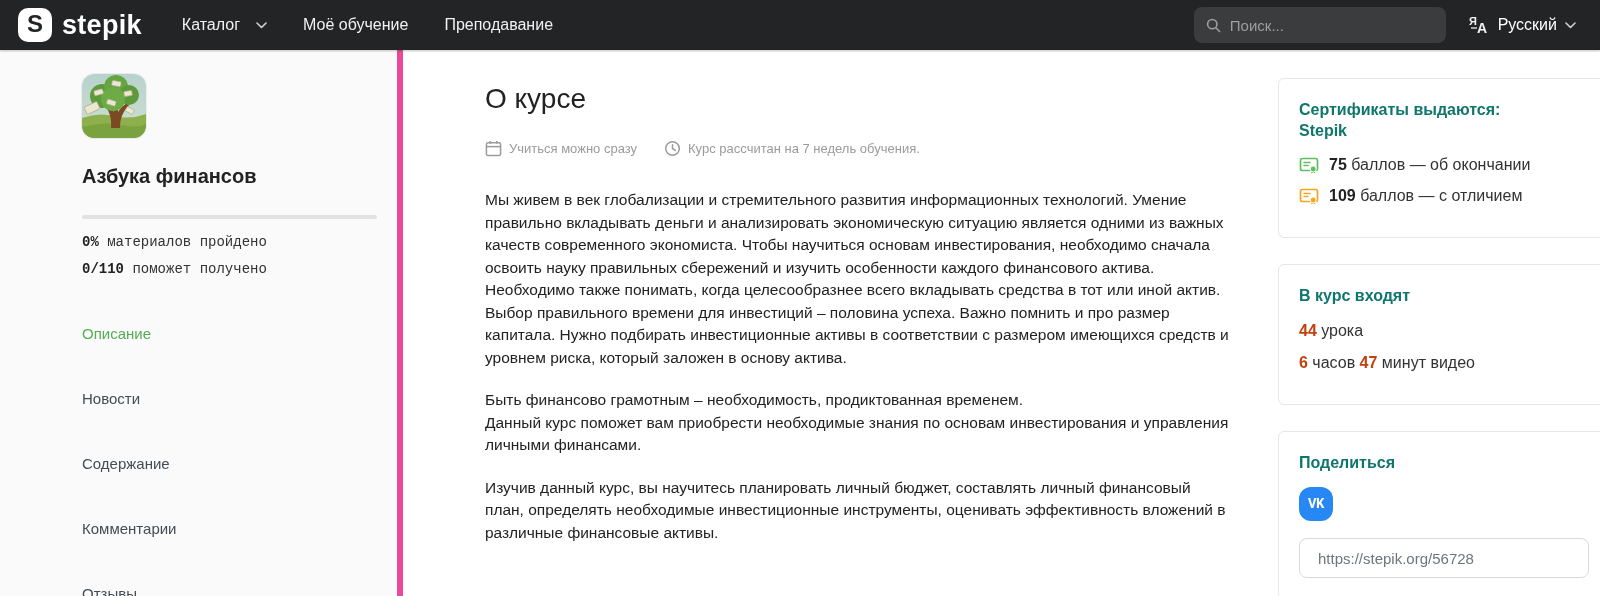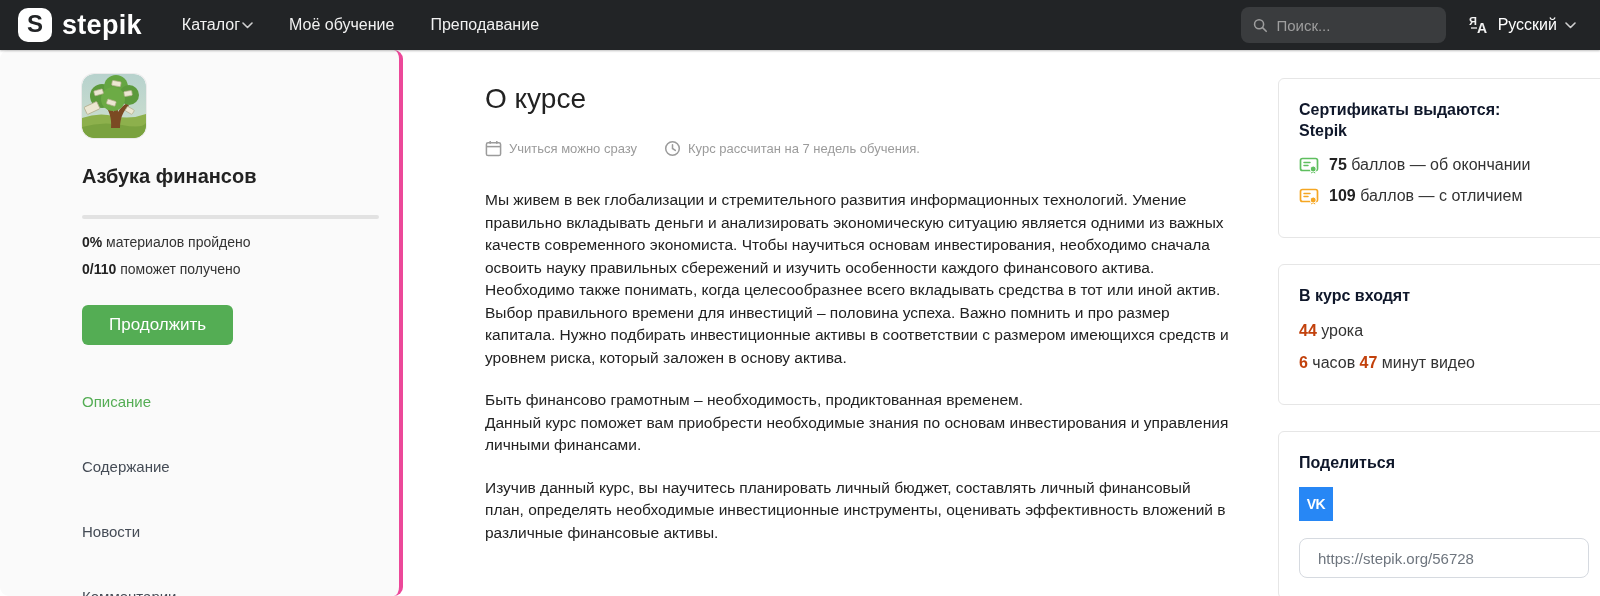--- a/index.html
+++ b/index.html
@@ -9,40 +9,40 @@
   
   .navbar { height:50px; background:#222426; display:flex; align-items:center;
     padding:0 24px 0 18px; box-shadow:0 1px 2px rgba(0,0,0,.25); position:relative; z-index:5; }
   .brand { display:flex; align-items:center; gap:10px; margin-right:40px; cursor:pointer; }
   .brand-icon { width:34px; height:34px; background:#fff; border-radius:10px;
     display:flex; align-items:center; justify-content:center; }
   .brand-icon span { color:#222426; font-size:24px; font-weight:700; line-height:1;
     transform:translateY(-1px); }
   .brand-name { color:#fff; font-size:27px; font-weight:600; letter-spacing:.3px; }
   .nav-item { color:#f1f1f1; font-size:16px; margin-right:36px; display:flex;
-    align-items:center; gap:2px; cursor:pointer; white-space:nowrap; }
-  .search-box { margin-left:auto; width:205px; height:36px; background:#3a3c3e;
+    align-items:center; gap:16px; cursor:pointer; white-space:nowrap; }
+  .search-box { margin-left:auto; width:252px; height:36px; background:#3a3c3e;
     border-radius:8px; display:flex; align-items:center; padding:0 12px; gap:9px; }
   .search-box input { background:transparent; border:none; outline:none; width:100%;
     font-size:15px; color:#eee; font-family:inherit; }
   .search-box input::placeholder { color:#9e9e9e; }
   .lang { display:flex; align-items:center; gap:8px; color:#fff; font-size:16px;
     margin-left:22px; cursor:pointer; white-space:nowrap; }
 
   
   .page { display:flex; width:1600px; height:546px; overflow:hidden; }
 
   
   .sidebar { width:403px; min-width:403px; background:#fafafa;
-    border-right:4px solid #ec4899; padding:24px 20px 0 82px;border-radius:9px; }
+    border-right:6px solid #ec4899; padding:24px 20px 0 82px; }
   .cover { width:64px; height:64px; border-radius:12px; overflow:hidden;
     margin-bottom:27px; box-shadow:0 0 0 1px rgba(0,0,0,.06); }
   .course-title { font-size:20px; font-weight:700; color:#222; margin-bottom:27px; }
   .progress-track { height:4px; background:#e2e2e2; border-radius:2px; margin-bottom:15px; }
-  .stat { font-size:14px; color:#333; margin-bottom:11px; }
+  .stat { font-size:14px; color:#333; margin-bottom:11px;font-family:Liberation Mono, monospace; }
   .stat b { font-weight:700; color:#222; }
   .continue-btn { margin-top:17px; color:#fff; font-size:17px; font-family:inherit;
     padding:10px 27px; border:none; border-radius:6px; cursor:pointer; }
   .tabs { list-style:none; margin-top:41px; }
   .tabs li { margin-bottom:26px; font-size:15px; color:#454c56; cursor:pointer;margin-top:48px; }
 
   
   .main { padding:24px 0 0 82px; width:830px; min-width:830px; }
   .main h1 { font-size:28px; font-weight:400; color:#222; margin-top:9px; }
   .meta { display:flex; gap:27px; margin-top:25px; align-items:center;
@@ -50,30 +50,30 @@
   .meta-item { display:flex; align-items:center; gap:7px; }
   .meta-item svg { flex:none; }
   .main p { width:748px; font-size:15.5px; line-height:22.5px; color:#222;
     margin-top:20px; white-space:pre-line; }
   .main p.first { margin-top:32px; }
 
   
   .aside { margin-left:45px; padding-top:28px; }
   .card { width:330px; background:#fff; border:1px solid #e6e6e6; border-radius:6px;
     padding:20px; margin-bottom:26px; }
-  .card h3 { font-size:16px; font-weight:700; color:#0f172a; line-height:21px;
+  .card h3 { font-size:16px; font-weight:700; color:#0f766e; line-height:21px;
     margin-bottom:14px; white-space:pre-line; }
   .cert-row { display:flex; align-items:center; gap:10px; font-size:16px;
     color:#333; margin-bottom:11px; }
   .cert-row b { color:#222; }
   .include-row { font-size:16px; color:#333; margin-bottom:10px; line-height:22px; }
   .include-row b { color:#c2410c; }
-  .vk-btn { width:34px; height:34px; border-radius:0; border:none; cursor:pointer;
+  .vk-btn { width:34px; height:34px; border-radius:12px; border:none; cursor:pointer;
     display:flex; align-items:center; justify-content:center; color:#fff;
-    font-weight:700; font-size:14px; letter-spacing:-.5px; font-family:Liberation Sans, sans-serif; }
+    font-weight:700; font-size:14px; letter-spacing:-.5px; font-family:Liberation Mono, monospace; }
   .share-input { margin-top:17px; width:290px; height:40px; border:1px solid #d6dae0;
     border-radius:8px; padding:0 18px; font-size:15px; color:#6e757e; background:#fff;
     font-family:inherit; outline:none; }
 </style>
 </head>
 <body>
 
 <header class="navbar">
   <div class="brand">
     <div class="brand-icon">
@@ -149,26 +149,25 @@
       </svg>
     </div>
 
     <h2 class="course-title">Азбука финансов</h2>
 
     <div class="progress-track"></div>
 
     <div class="stat"><b>0%</b><span> материалов пройдено</span></div>
     <div class="stat"><b>0/110</b><span> поможет получено</span></div>
 
-    <button class="continue-btn" style="background-color: rgb(84, 173, 84);">Продолжить</button>
 
     <ul class="tabs">
       <li style="color: rgb(84, 173, 84);">Описание</li>
+      <li>Новости</li>
       <li>Содержание</li>
-      <li>Новости</li>
       <li>Комментарии</li>
       <li>Отзывы</li>
     </ul>
   </aside>
 
   <main class="main">
     <h1>О курсе</h1>
 
     <div class="meta">
       <div class="meta-item">

